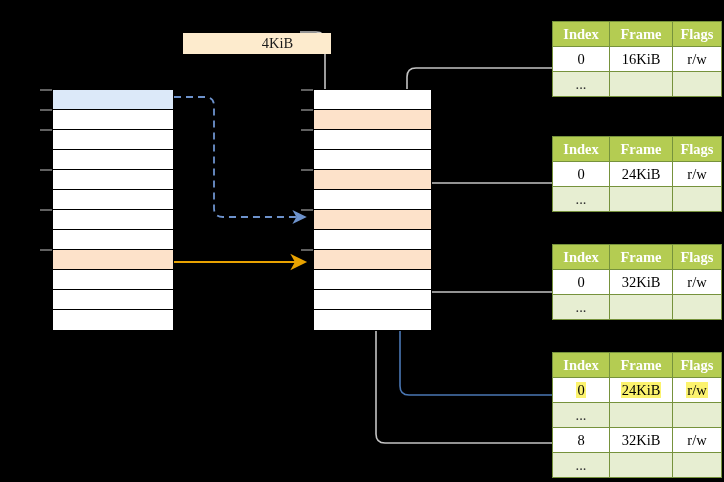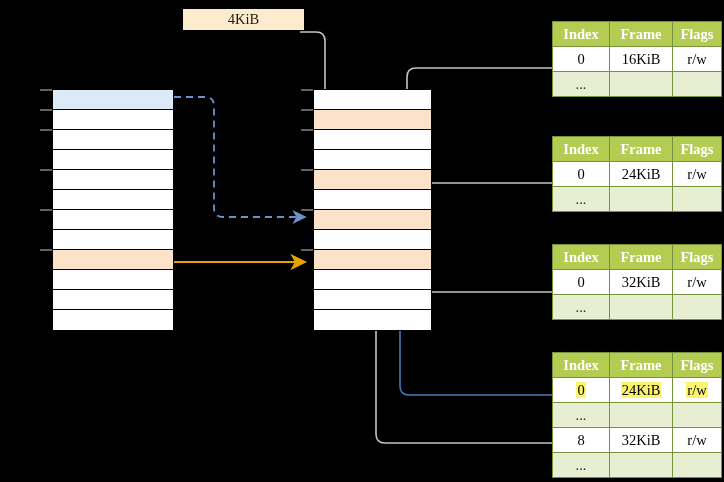--- a/index.html
+++ b/index.html
@@ -136,21 +136,21 @@
 
     <path d="M552,443 L385,443 Q376,443 376,434 L376,263" fill="none" stroke="#c4c4c4" stroke-width="1.6" marker-end="url(#ah-gray)"></path>
 
     <path d="M552,395 L409,395 Q400,395 400,386 L400,215" fill="none" stroke="#4a77b4" stroke-width="1.6" marker-end="url(#ah-blue)"></path>
 
     <path d="M174,97 L205,97 Q214,97 214,106 L214,208 Q214,217 223,217 L305,217" fill="none" stroke="#6d92cc" stroke-width="1.8" stroke-dasharray="7 5" marker-end="url(#ah-bluedash)"></path>
 
     <path d="M174,262 L305,262" fill="none" stroke="#e8a200" stroke-width="2.1" marker-end="url(#ah-orange)"></path>
   </svg>
 
-  <div class="size-label" style="left:183px; top:9px; width:121px;">4KiB</div>
+  <div class="size-label" style="left:183px; top:33px; width:107px;padding-left:41px;">4KiB</div>
 
   <div class="mem-col" style="left:52px; top:89px; width:122px; height:242px;">
     <div class="mem-row blue"></div>
     <div class="mem-row"></div>
     <div class="mem-row"></div>
     <div class="mem-row"></div>
     <div class="mem-row"></div>
     <div class="mem-row"></div>
     <div class="mem-row"></div>
     <div class="mem-row"></div>

